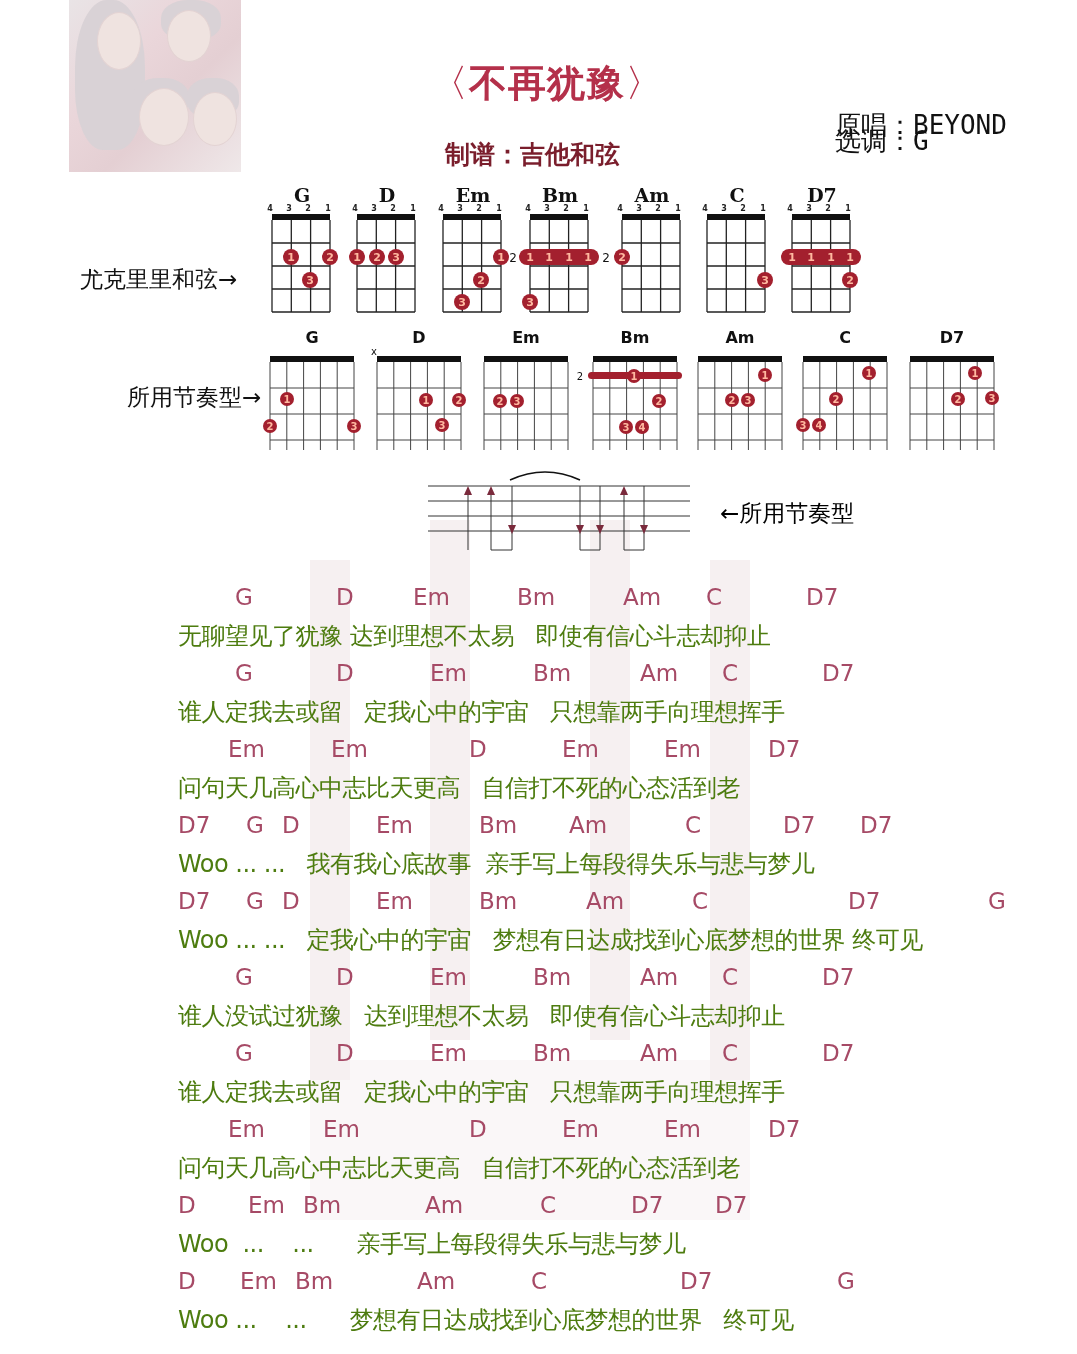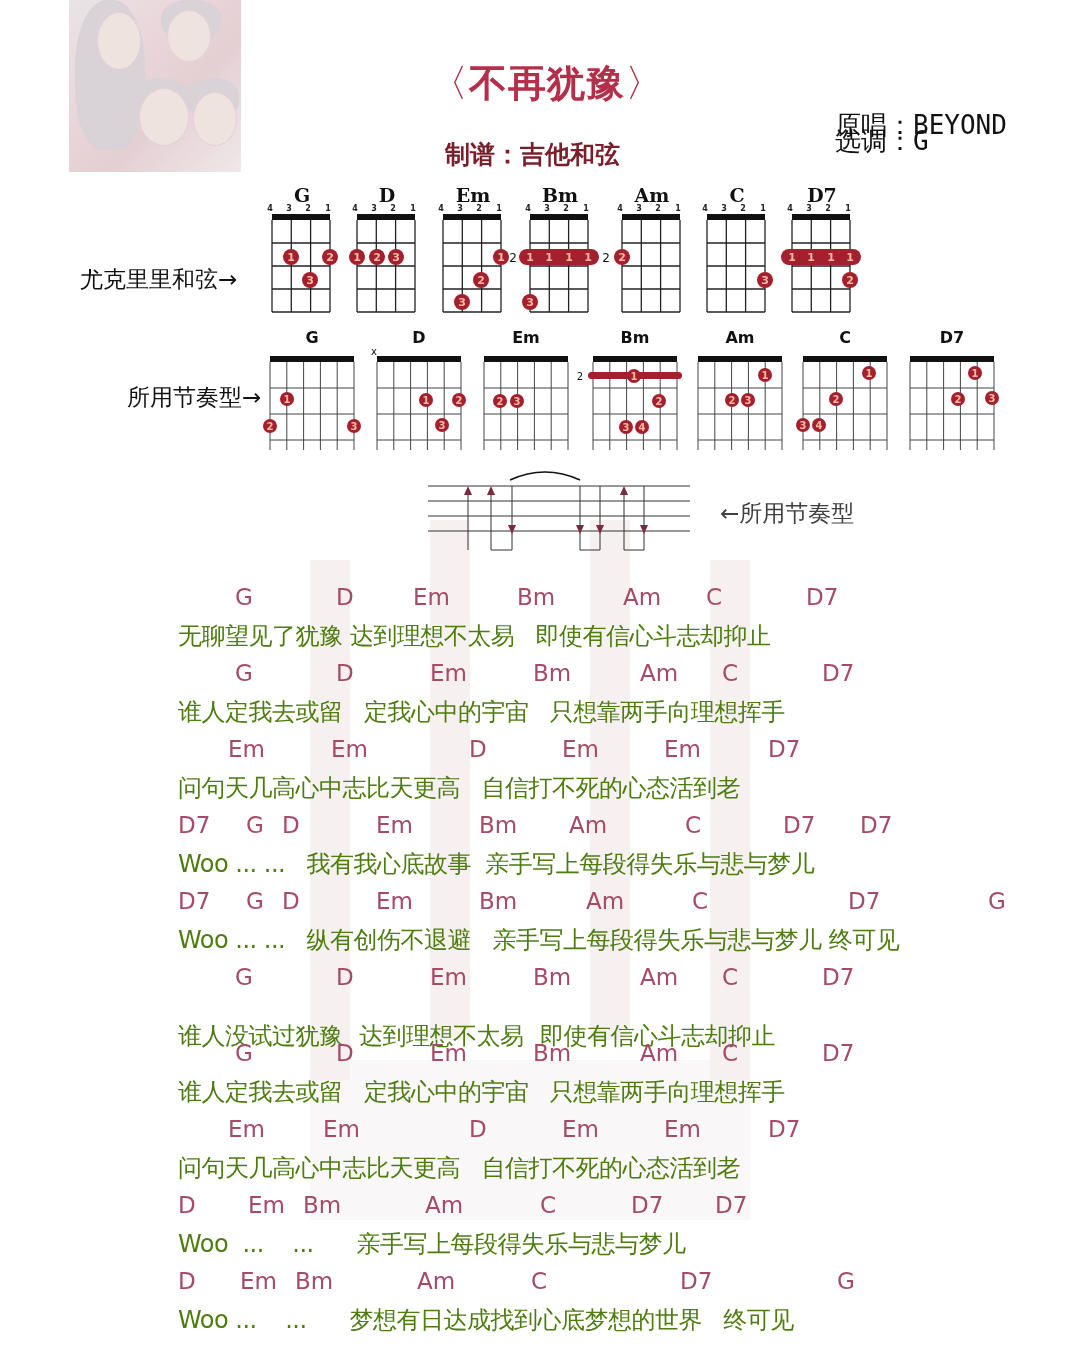--- a/index.html
+++ b/index.html
@@ -11,21 +11,21 @@
   .title{left:430px;top:58px;font-size:38px;font-weight:bold;color:#b4304a;letter-spacing:1px;}
   .title .br{font-weight:normal;color:#b4304a;}
   .maker{left:445px;top:138px;font-size:25px;font-weight:bold;color:#7a1e2c;}
   .meta{left:835px;font-size:26px;color:#111;font-family:"DejaVu Sans Mono",monospace;}
   .sidelabel{font-size:23px;color:#111;}
   .chordname-u{font-family:"DejaVu Serif",serif;font-weight:bold;font-size:19px;text-align:center;width:60px;}
   .chordname-g{font-family:"DejaVu Sans",sans-serif;font-weight:bold;font-size:16px;text-align:center;width:84px;}
   .watermark{left:300px;top:520px;width:460px;height:720px;opacity:0.06;}
   .chord{position:absolute;font-size:23px;color:#a64a66;font-family:"DejaVu Sans",sans-serif;}
   .lyric{position:absolute;font-size:24px;color:#4d7c0f;white-space:nowrap;letter-spacing:-0.5px;}
-  .rhythm-label{left:720px;top:498px;font-size:23px;color:#404040;}
+  .rhythm-label{left:720px;top:498px;font-size:23px;color:#000000;}
 </style>
 </head>
 <body>
 
 <div class="abs photo">
   <div class="hair" style="left:6px;top:0;width:70px;height:150px;"></div>
   <div class="face" style="left:28px;top:12px;width:42px;height:56px;"></div>
   <div class="hair" style="left:92px;top:0;width:60px;height:40px;"></div>
   <div class="face" style="left:98px;top:10px;width:42px;height:50px;"></div>
   <div class="hair" style="left:64px;top:78px;width:56px;height:40px;"></div>
@@ -286,29 +286,29 @@
     <div class="lyric" style="left: 178px; top: 268px; white-space: pre;">Woo ... ...   我有我心底故事  亲手写上每段得失乐与悲与梦儿</div>
     <span class="chord" style="left: 178px; top: 308px;">D7</span>
     <span class="chord" style="left: 246px; top: 308px;">G</span>
     <span class="chord" style="left: 282px; top: 308px;">D</span>
     <span class="chord" style="left: 376px; top: 308px;">Em</span>
     <span class="chord" style="left: 479px; top: 308px;">Bm</span>
     <span class="chord" style="left: 586px; top: 308px;">Am</span>
     <span class="chord" style="left: 692px; top: 308px;">C</span>
     <span class="chord" style="left: 848px; top: 308px;">D7</span>
     <span class="chord" style="left: 988px; top: 308px;">G</span>
-    <div class="lyric" style="left: 178px; top: 344px; white-space: pre;">Woo ... ...   纵有创伤不退避   亲手写上每段得失乐与悲与梦儿 终可见</div>
+    <div class="lyric" style="left: 178px; top: 344px; white-space: pre;">Woo ... ...   定我心中的宇宙   梦想有日达成找到心底梦想的世界 终可见</div>
     <span class="chord" style="left: 235px; top: 384px;">G</span>
     <span class="chord" style="left: 336px; top: 384px;">D</span>
     <span class="chord" style="left: 430px; top: 384px;">Em</span>
     <span class="chord" style="left: 533px; top: 384px;">Bm</span>
     <span class="chord" style="left: 640px; top: 384px;">Am</span>
     <span class="chord" style="left: 722px; top: 384px;">C</span>
     <span class="chord" style="left: 822px; top: 384px;">D7</span>
-    <div class="lyric" style="left: 178px; top: 440px; white-space: pre; font-family: Liberation Serif, serif;">谁人没试过犹豫   达到理想不太易   即使有信心斗志却抑止</div>
+    <div class="lyric" style="left: 178px; top: 420px; white-space: pre;">谁人没试过犹豫   达到理想不太易   即使有信心斗志却抑止</div>
     <span class="chord" style="left: 235px; top: 460px;">G</span>
     <span class="chord" style="left: 336px; top: 460px;">D</span>
     <span class="chord" style="left: 430px; top: 460px;">Em</span>
     <span class="chord" style="left: 533px; top: 460px;">Bm</span>
     <span class="chord" style="left: 640px; top: 460px;">Am</span>
     <span class="chord" style="left: 722px; top: 460px;">C</span>
     <span class="chord" style="left: 822px; top: 460px;">D7</span>
     <div class="lyric" style="left: 178px; top: 496px; white-space: pre;">谁人定我去或留   定我心中的宇宙   只想靠两手向理想挥手</div>
     <span class="chord" style="left: 228px; top: 536px;">Em</span>
     <span class="chord" style="left: 323px; top: 536px;">Em</span>

